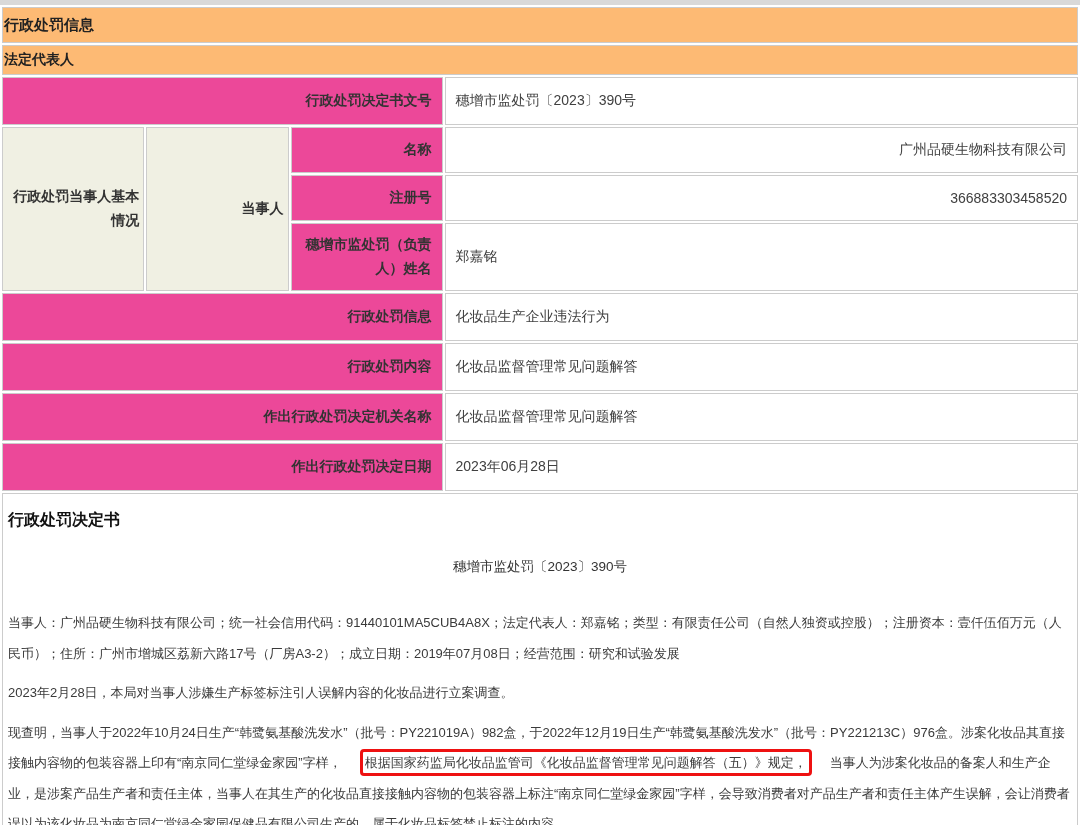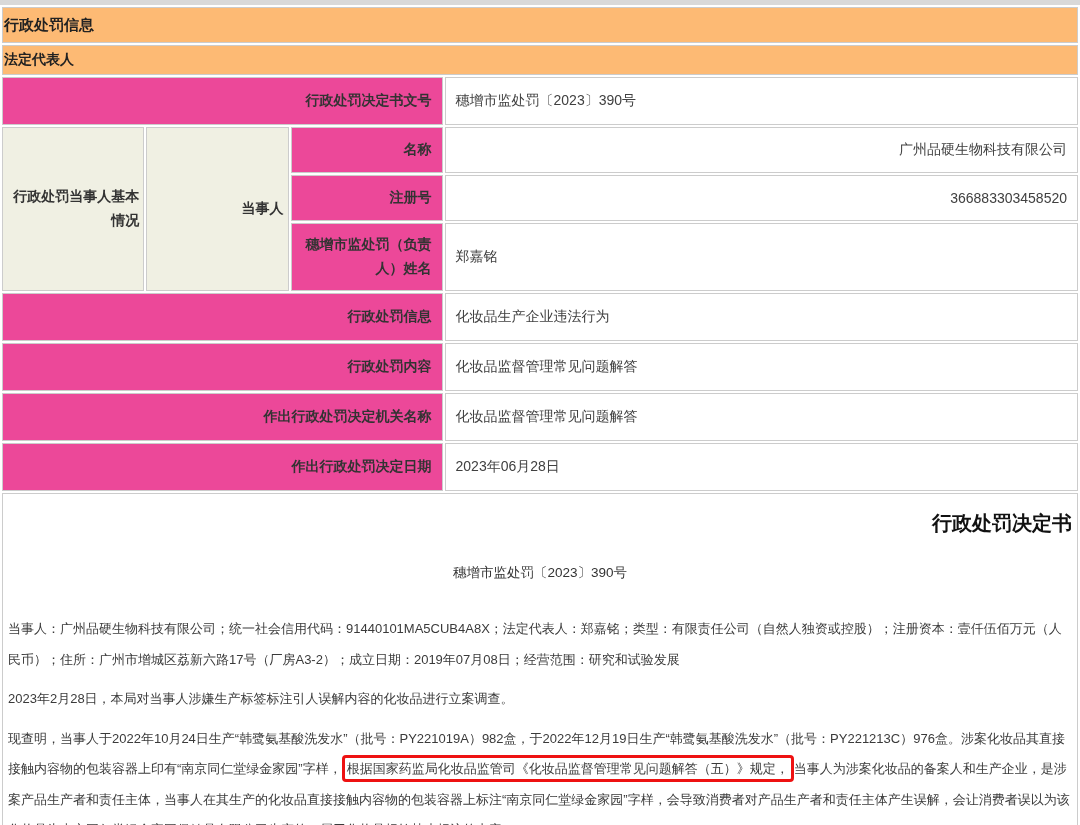--- a/index.html
+++ b/index.html
@@ -54,44 +54,44 @@
     padding:6px 10px;
   }
   tr.h34 td{height:34px;}
   tr.h32 td{height:32px;text-align:right;}
   tr.h54 td{height:54px;}
   td.doc{
     background:#ffffff;
     padding:8px 5px 16px 5px;
   }
   .doc-title{
-    text-align:right;
+    text-align:left;
     font-weight:bold;
-    font-size:20px;
+    font-size:16px;
     color:#111;
     margin:8px 0 0 0;
   }
   .doc-no{
     text-align:center;
     font-size:13.5px;
     color:#333;
     margin:27px 0 32px 0;
   }
   .doc p{
     font-size:13px;
     line-height:2.35;
     color:#3a3a3a;
     margin:0 0 9px 0;
     text-align:left;
   }
   .hl{
     border:3px solid #ee1111;
     border-radius:4px;
     padding:3px 2px;
-    margin:0 0;
+    margin:0 18px;
     -webkit-box-decoration-break:clone;
     box-decoration-break:clone;
   }
 </style>
 </head>
 <body>
 
 <div class="top-bar"></div>
 
 <table class="main">

